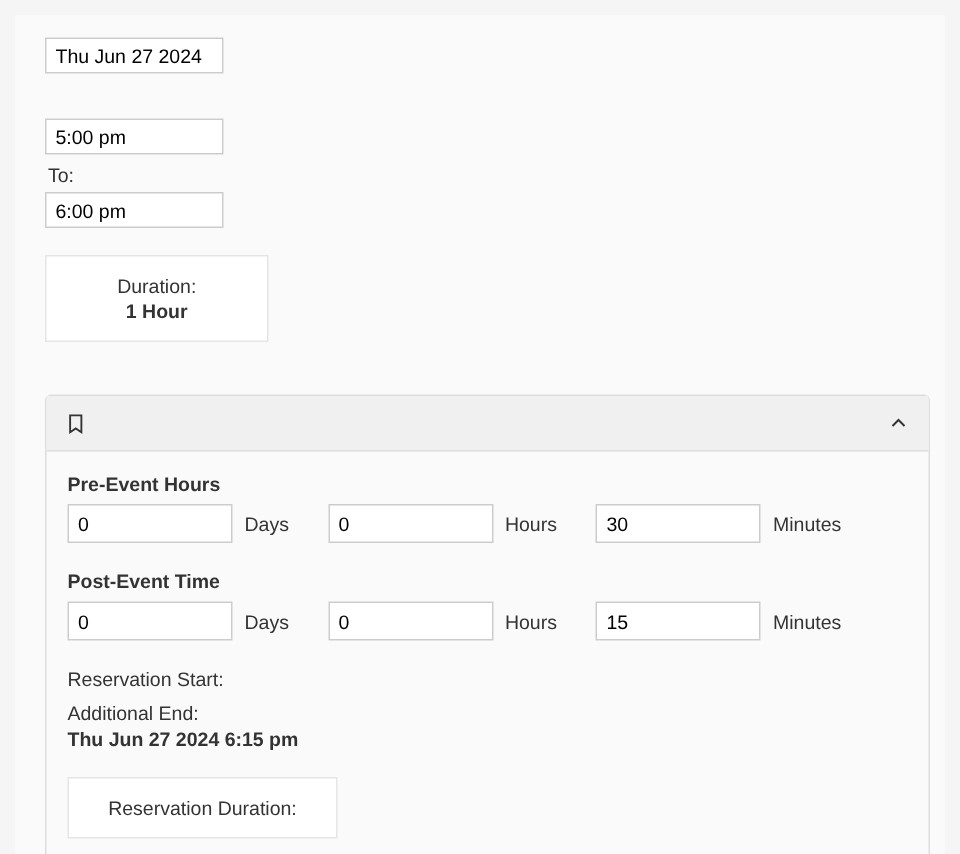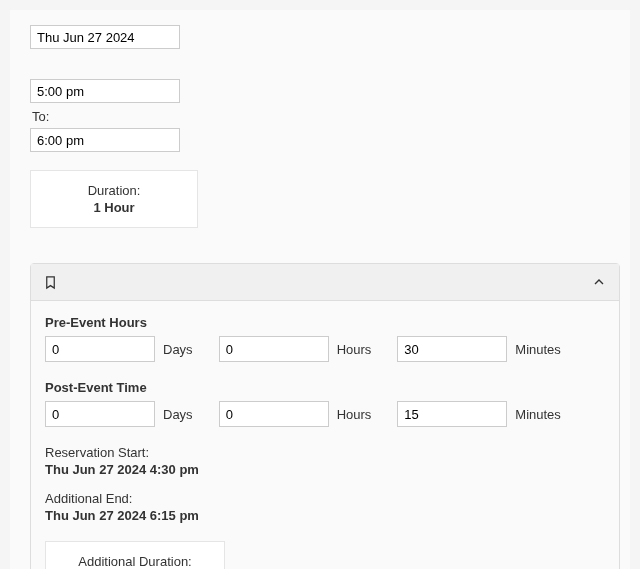--- a/index.html
+++ b/index.html
@@ -13,32 +13,32 @@
     .container {
       background: #fafafa;
       padding: 10px 10px 20px 20px;
       width: 620px;
     }
     .date-input, .time-input {
       border: 1px solid #ccc;
       padding: 4px 6px;
       font-size: 13px;
       background: #fff;
-      width: 150px;
+      width: 119px;
       height: 24px;
       display: block;
     }
     .date-input { margin-bottom: 30px; margin-top: 5px; }
     .to-label { margin: 6px 0 4px 2px; font-size: 13px; }
     .time-input + .to-label { margin-top: 6px; }
     .duration-box {
       margin-top: 18px;
       border: 1px solid #e5e5e5;
       background: #fff;
-      width: 168px;
+      width: 149px;
       padding: 12px 8px;
       text-align: center;
     }
     .duration-label { font-size: 13px; }
     .duration-value { font-weight: bold; font-size: 13px; margin-top: 2px; }
     .panel {
       margin-top: 35px;
       border: 1px solid #ddd;
       border-radius: 4px;
     }
@@ -139,26 +139,25 @@
       <div class="row">
         <input class="num-input" value="0" style="">
         <span class="unit-label">Days</span>
         <input class="num-input" value="0" style="">
         <span class="unit-label">Hours</span>
         <input class="num-input" value="15" style="">
         <span class="unit-label">Minutes</span>
       </div>
 
       <div class="info-label">Reservation Start:</div>
-      <div class="info-value">Thu Jun 27 2024 4:30 pm</div>
 
       <div class="info-label">Additional End:</div>
       <div class="info-value">Thu Jun 27 2024 6:15 pm</div>
 
       <div class="res-duration-box">
-        <div class="res-duration-label">Additional Duration:</div>
+        <div class="res-duration-label">Reservation Duration:</div>
 
       </div>
 
     </div>
   </div>
 
 </div>
 
 </body></html>

